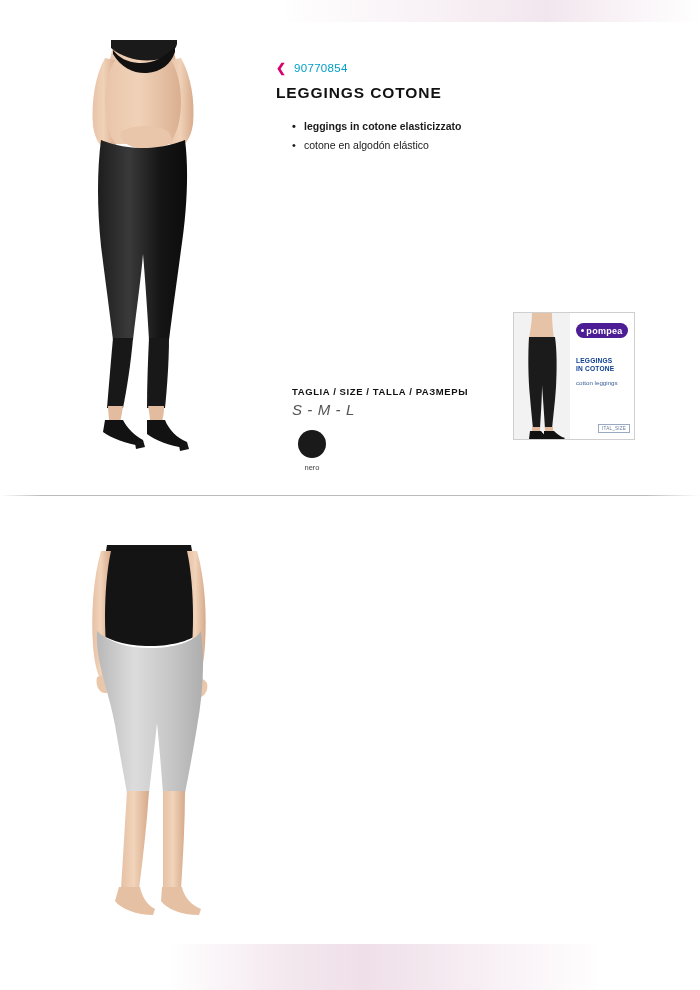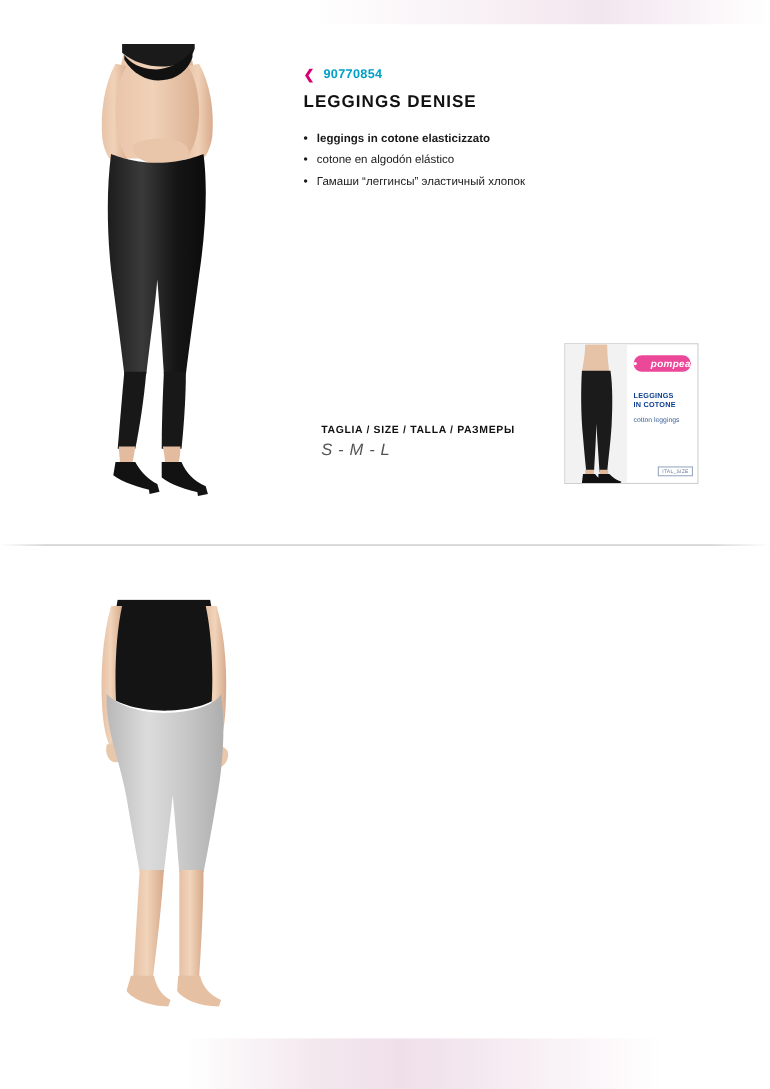--- a/index.html
+++ b/index.html
@@ -101,31 +101,30 @@
   .chevron {
     color: #d6006f;
     font-size: 12px;
     line-height: 1;
     font-weight: bold;
   }
   .code {
     color: #00a0c6;
     font-size: 11.5px;
     letter-spacing: 0.3px;
-    font-weight: bold;
   }
   .title {
     font-size: 15.5px;
     font-weight: bold;
     letter-spacing: 0.9px;
     color: #111;
     margin: 0 0 16px 0;
   }
   .desc-list {
-    margin: 0;
+    margin: 16px;
     padding: 0;
     list-style: none;
   }
   .desc-list li {
     position: relative;
     padding-left: 12px;
     font-size: 10.5px;
     color: #1a1a1a;
     line-height: 1.55;
     margin-bottom: 3px;
@@ -212,29 +211,28 @@
     right: 0;
     bottom: 0;
   }
   .pkg-brand {
     position: absolute;
     left: 4px;
     top: 10px;
     width: 52px;
     height: 15px;
     border-radius: 8px;
-    background: #ec4899;
+    background: #4c1d95;
     color: #ffffff;
     font-size: 9px;
     font-weight: bold;
     letter-spacing: 0.3px;
     display: flex;
     align-items: center;
-    justify-content: space-between;
-    font-style: italic;
+    justify-content: center;
   }
   .pkg-brand .dot {
     width: 3px;
     height: 3px;
     background: #ffffff;
     border-radius: 50%;
     margin-right: 2px;
   }
   .pkg-name {
     position: absolute;
@@ -319,31 +317,36 @@
         <path d="M112,380 L130,380 C134,390 142,398 152,402 L150,408 C134,406 120,400 112,394 Z" fill="#121212"></path>
         <path d="M152,402 L154,409 L145,411 L144,405 Z" fill="#141414"></path>
       </svg>
     </div>
 
     <div class="info">
       <div class="code-row">
         <span class="chevron">❮</span>
         <span class="code">90770854</span>
       </div>
-      <h2 class="title">LEGGINGS DENISE</h2>
+      <h2 class="title">LEGGINGS COTONE</h2>
       <ul class="desc-list">
         <li class="primary">leggings in cotone elasticizzato</li>
         <li>cotone en algodón elástico</li>
-        <li>Гамаши “леггинсы” эластичный хлопок</li>
       </ul>
     </div>
 
     <div class="sizes">
       <div class="sizes-label">TAGLIA / SIZE / TALLA / РАЗМЕРЫ</div>
       <div class="sizes-values">S - M - L</div>
+      <div class="swatches">
+        <div class="swatch-item">
+          <div class="swatch-dot" style="background:#1a1a1a;"></div>
+          <div class="swatch-name">nero</div>
+        </div>
+      </div>
     </div>
 
     <div class="package">
       <div class="pkg-photo">
         <svg class="fig" viewBox="0 0 56 126" preserveAspectRatio="xMidYMid slice">
           <rect x="0" y="0" width="56" height="126" fill="#f2f2f2"></rect>
           <path d="M18,0 C18,10 16,18 15,26 L40,26 C39,18 38,10 38,0 Z" fill="#e6c2a6"></path>
           <path d="M15,24 C14,40 14,64 16,84 C17,96 18,106 19,116 L26,116 C27,100 28,84 28,72 C29,86 30,100 31,116 L38,116 C39,104 41,90 42,74 C43,56 43,38 41,24 Z" fill="#1b1b1b"></path>
           <path d="M18,114 L26,114 L26,119 L18,119 Z" fill="#e0b99c"></path>
           <path d="M31,114 L39,114 L39,119 L31,119 Z" fill="#e0b99c"></path>

